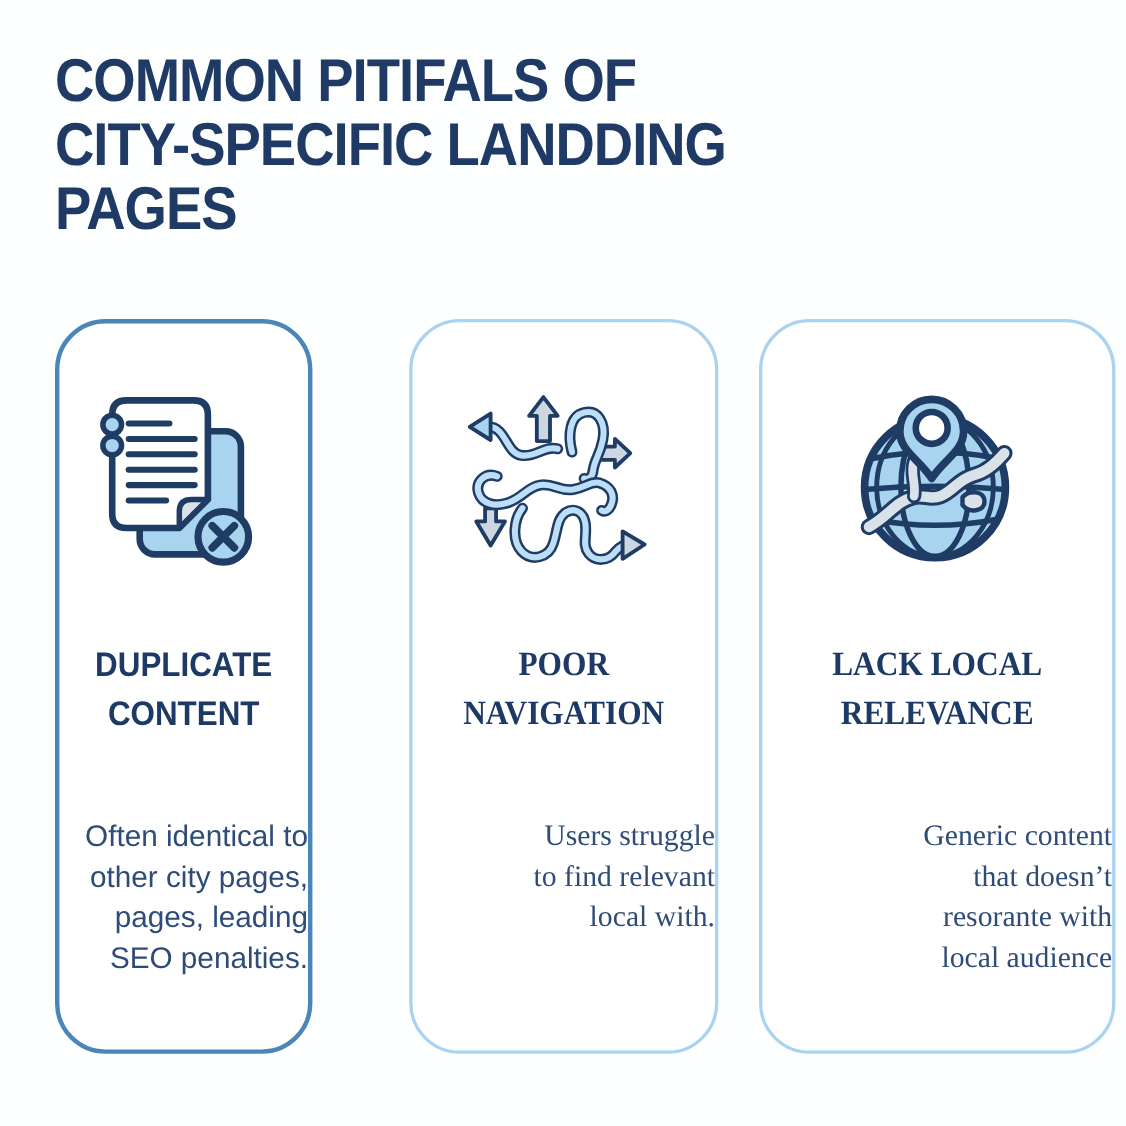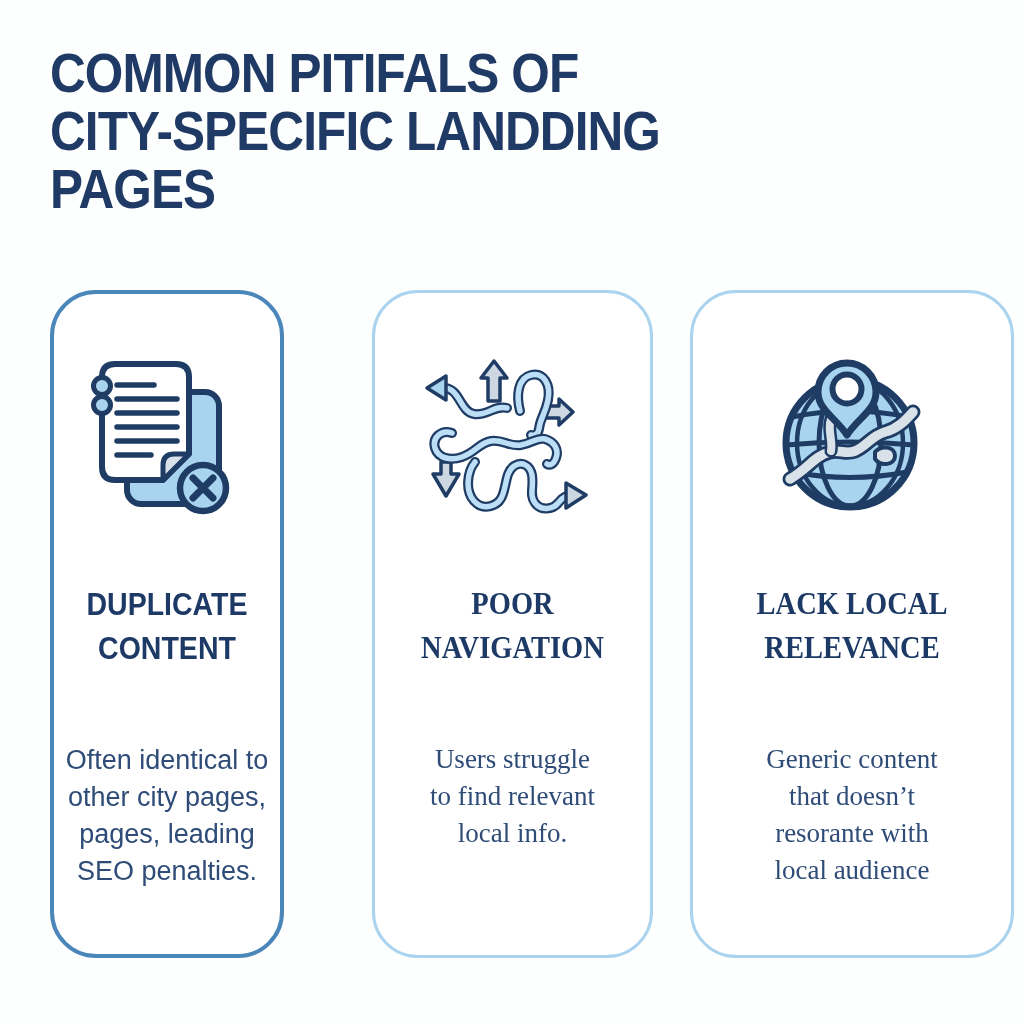--- a/index.html
+++ b/index.html
@@ -29,21 +29,21 @@
   #card2 .icon-wrap{top:62px;}
   #card3 .icon-wrap{top:62px;}
   .heading{
     position:absolute;top:289px;left:0;right:0;margin:0;text-align:center;
     font-size:31px;line-height:44px;font-weight:bold;
     color:var(--heading_ink,#1d3a66);
     white-space:pre-line;
     transform:scaleX(0.92);transform-origin:center top;
   }
   .body-text{
-    position:absolute;top:448px;left:0;right:0;margin:0;text-align:center;
+    position:absolute;top:448px;left:0;right:0;margin:0;text-align:right;
     font-size:27px;line-height:37px;
     color:var(--body_ink,#2e4c77);
     white-space:pre-line;
   }
   
   .st-ink{stroke:var(--ink,#1f3c64);fill:none;stroke-linecap:round;stroke-linejoin:round;}
   .st-blue{stroke:var(--blue2,#bcdef6);fill:none;stroke-linecap:round;stroke-linejoin:round;}
   .st-river{stroke:var(--river,#d9e1e9);fill:none;stroke-linecap:round;stroke-linejoin:round;}
   .f-blue{fill:var(--blue,#a9d4f0);stroke:var(--ink,#1f3c64);stroke-linejoin:round;}
   .f-gray{fill:var(--gray,#ccd7e2);stroke:var(--ink,#1f3c64);stroke-linejoin:round;}
@@ -108,21 +108,21 @@
 
         <path class="st-ink" stroke-width="10" d="M67,107 C59,117 57,136 66,146 C75,156 91,152 95,139 C99,127 98,117 106,111 C114,106 122,110 124,120 C126,132 121,140 127,148 C133,156 145,155 151,147 C155,142 159,140 164,140"></path>
         <path class="st-blue" stroke-width="5.5" d="M67,107 C59,117 57,136 66,146 C75,156 91,152 95,139 C99,127 98,117 106,111 C114,106 122,110 124,120 C126,132 121,140 127,148 C133,156 145,155 151,147 C155,142 159,140 164,140"></path>
         <path class="f-gray" stroke-width="3.5" d="M158,128 L178,140 L158,153 Z"></path>
       </svg>
     </div>
     <h2 class="heading">POOR
 NAVIGATION</h2>
     <p class="body-text">Users struggle
 to find relevant
-local info.</p>
+local with.</p>
   </section>
 
   <section class="card card--light" id="card3">
     <div class="icon-wrap">
       <svg width="180" height="175" viewBox="0 0 180 175" aria-hidden="true">
         <circle class="f-blue" cx="88" cy="88" r="64" stroke-width="7"></circle>
         <ellipse class="st-ink" cx="88" cy="88" rx="31" ry="63" stroke-width="5"></ellipse>
         <ellipse class="st-ink" cx="88" cy="88" rx="53" ry="63" stroke-width="4.5"></ellipse>
         <path class="st-ink" stroke-width="5" d="M30,62 Q88,50 146,62"></path>
         <path class="st-ink" stroke-width="5" d="M24,90 Q88,84 152,90"></path>

